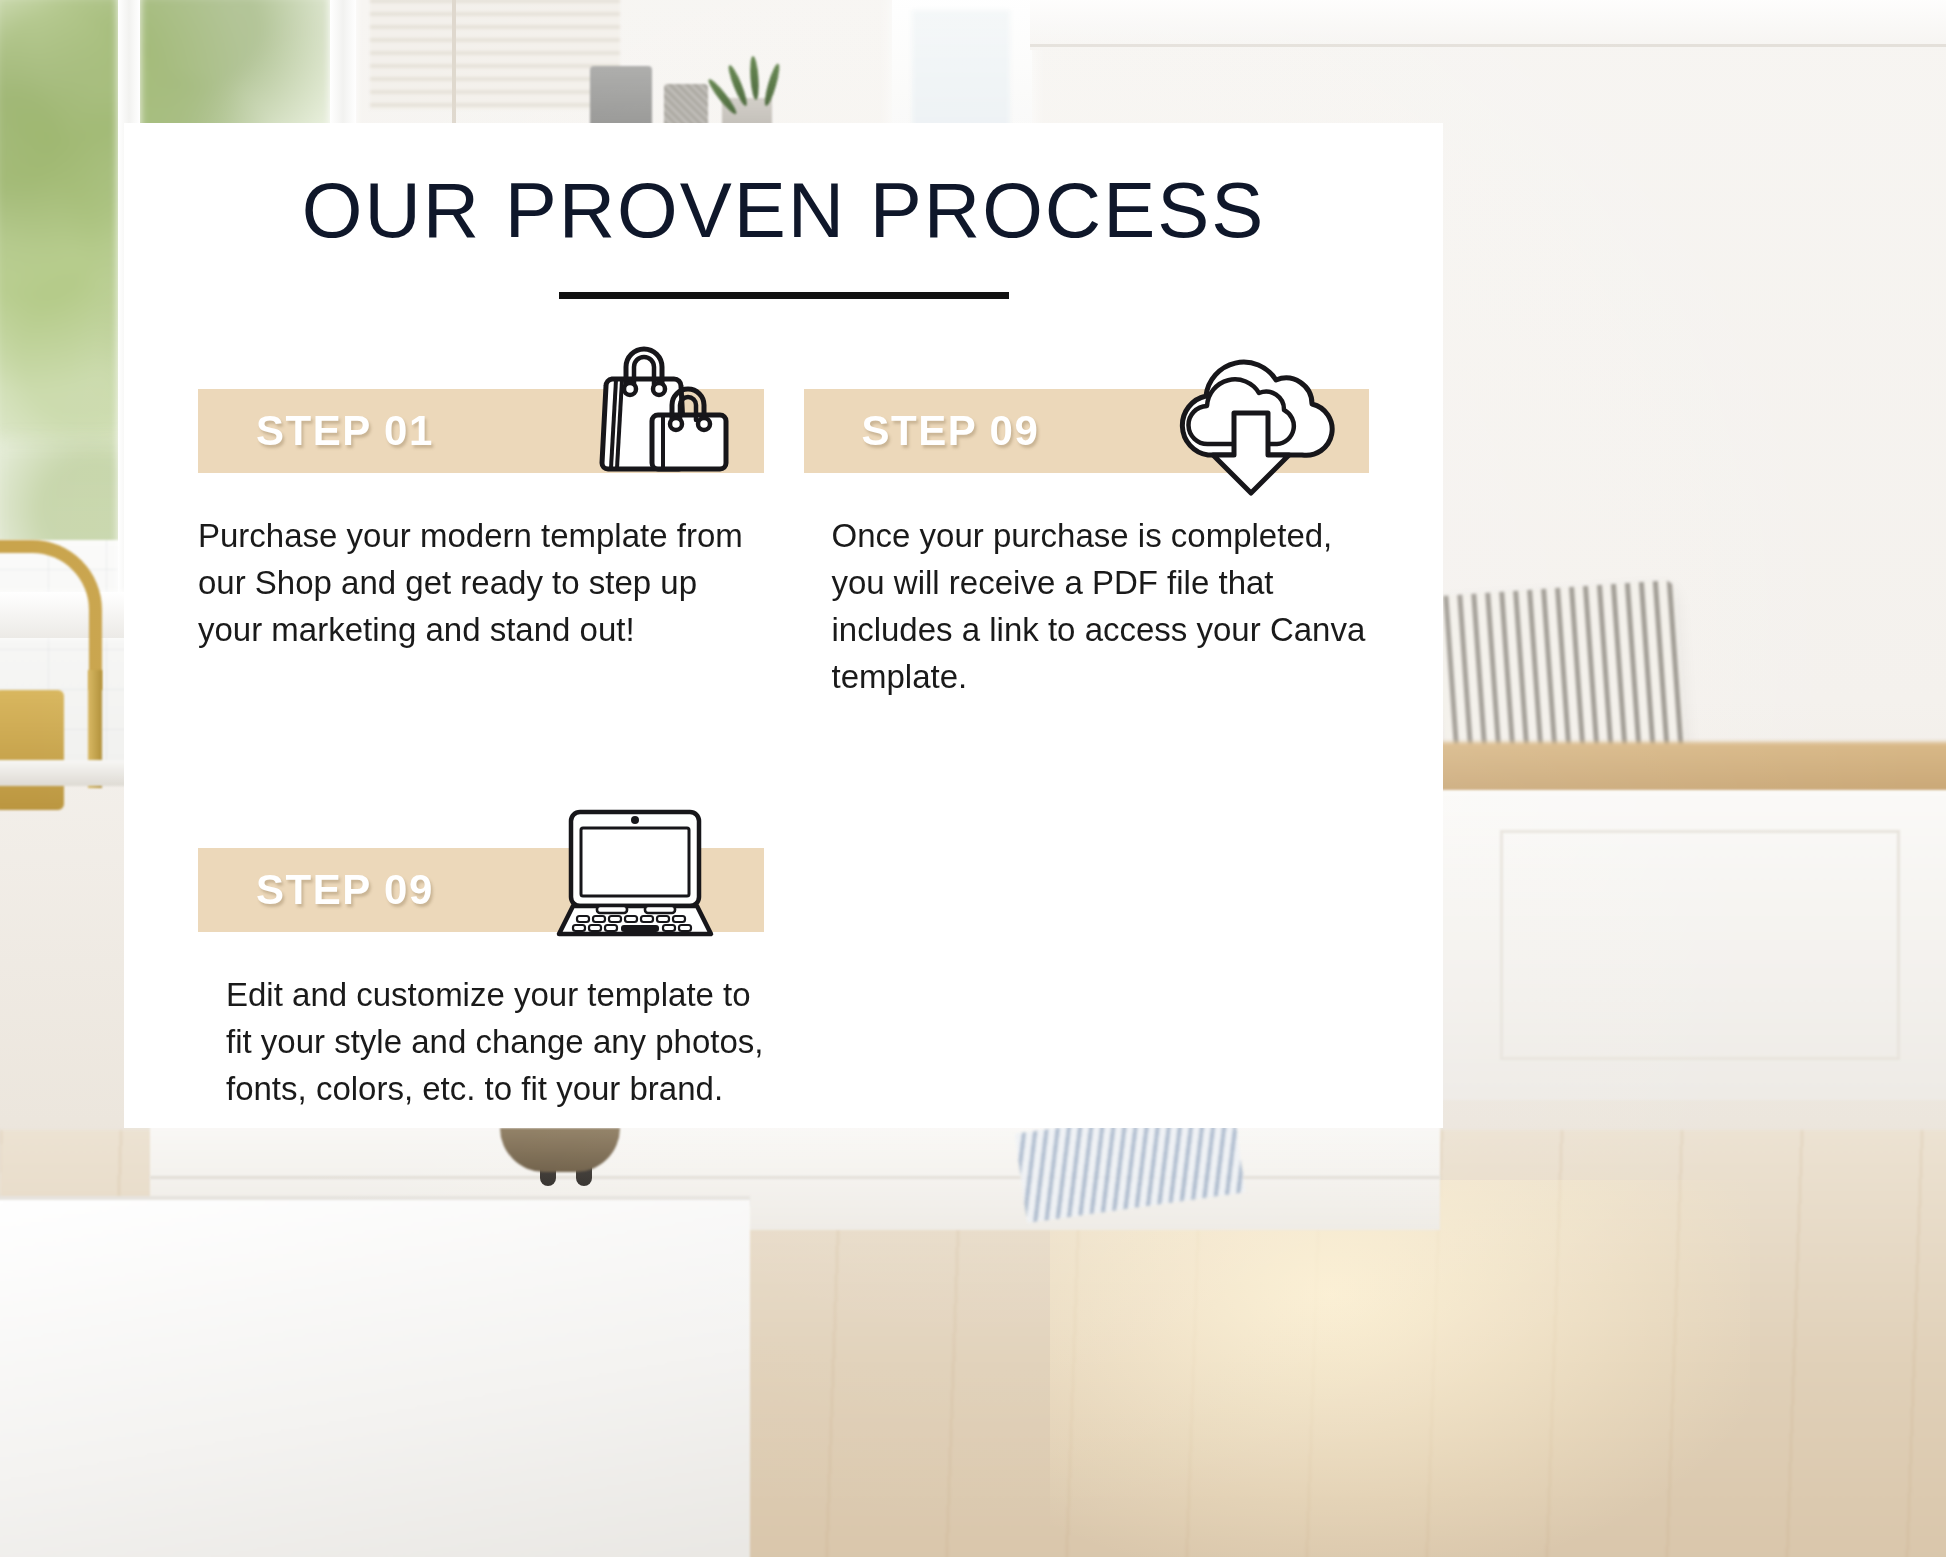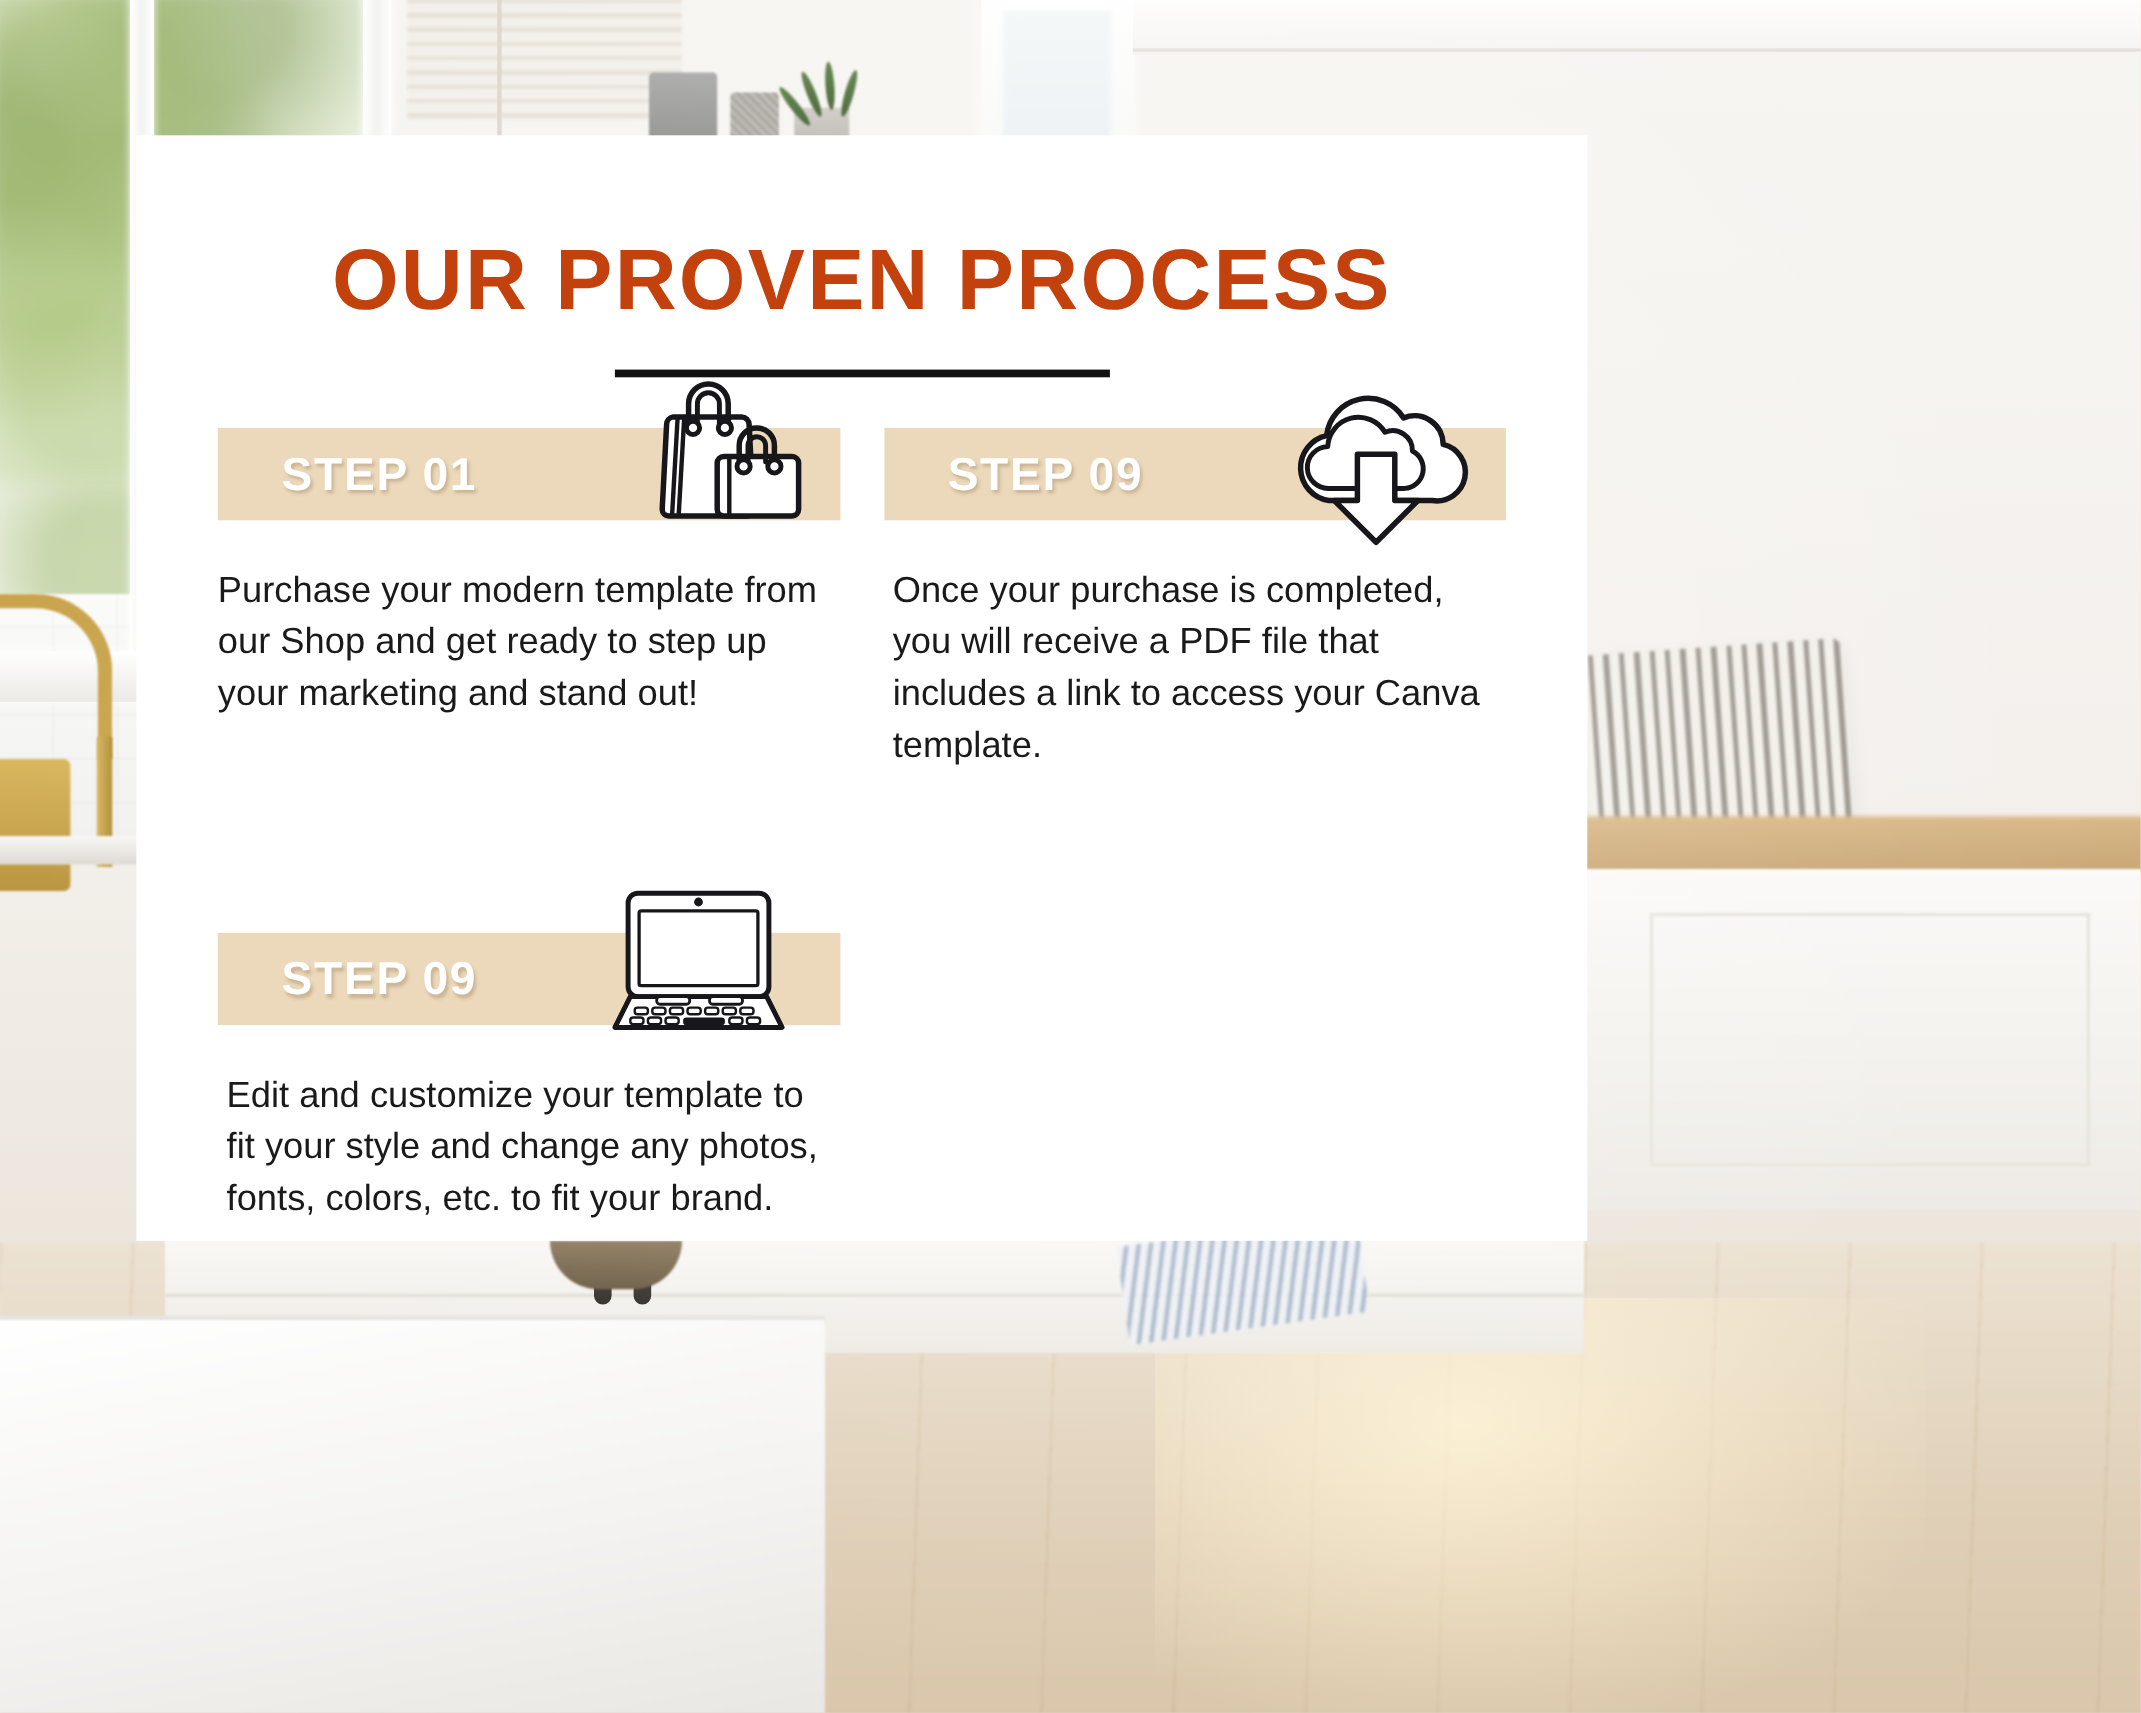--- a/index.html
+++ b/index.html
@@ -192,24 +192,24 @@
 
   
   #card{
     position:absolute; left:124px; top:123px; width:1319px; height:1005px;
     background:#ffffff;
   }
 
   .title{
     text-align:center;
     font-size:78px;
-    font-weight:700;
+    font-weight:400;
     letter-spacing:2px;
-    color:#c2410c;
-    margin-top:86px;
+    color:#0f172a;
+    margin-top:42px;
     font-family:"Liberation Sans", sans-serif;
   }
   .rule{
     width:450px; height:7px; background:#111111;
     margin:36px auto 0 auto;
   }
 
   .grid{
     position:absolute; left:0; top:250px; width:1319px;
     display:grid;
@@ -242,21 +242,21 @@
   }
   .icon-slot svg{ display:block; }
 
   .body-text{
     margin-top:40px;
     font-size:33px;
     line-height:1.42;
     color:#1a1a1a;
     font-family:"Liberation Sans", sans-serif;
   }
-  .step.right .body-text{ padding-left:8px; }
+  .step.right .body-text{ padding-left:8px;margin-left:20px; }
 
   .row2{ margin-top:92px; }
 </style>
 </head>
 <body>
 
 <div id="bg">
   <div class="bg-base"></div>
 
   <div class="win-glass"></div>

